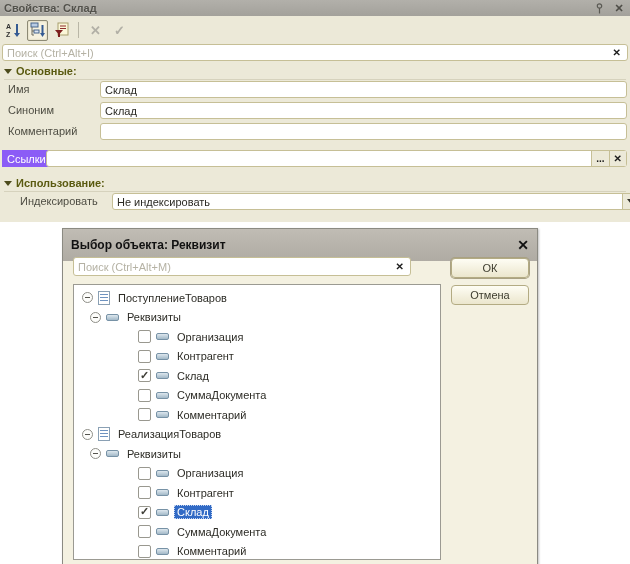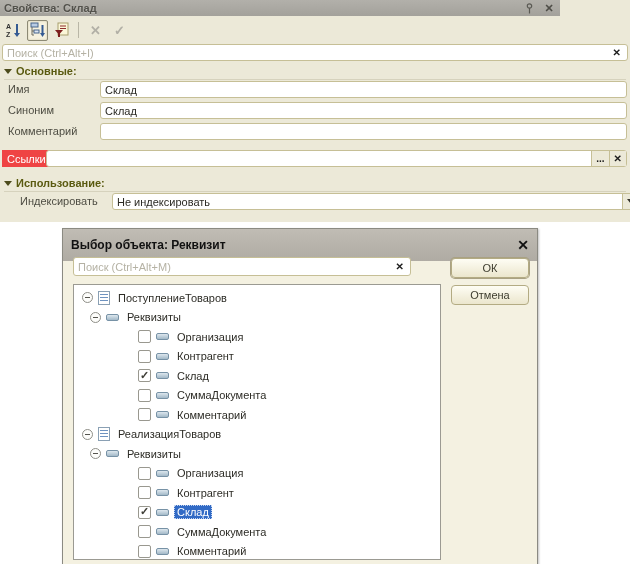--- a/index.html
+++ b/index.html
@@ -2,21 +2,21 @@
 <html><head>
 <meta charset="utf-8">
 <style>
   * { margin:0; padding:0; box-sizing:border-box; }
   html,body { width:630px; height:564px; overflow:hidden; background:#ffffff;
               font-family:"Liberation Sans", sans-serif; }
   .stage { position:relative; width:630px; height:564px; }
 
   
   .panel { position:absolute; left:0; top:0; width:630px; height:222px; background:#ece9d8; }
-  .titlebar { position:absolute; left:0; top:0; width:560px; height:16px;
+  .titlebar { position:absolute; left:0; top:0; width:630px; height:16px;
               background:linear-gradient(#b2b0aa,#a3a19b); display:flex; align-items:center; padding:0 4px; }
   .titlebar .ttext { font-size:11px; font-weight:bold; color:#52514b; flex:1;
                      text-shadow:0 1px 0 rgba(255,255,255,0.25); }
   .tbtn { width:14px; height:12px; display:flex; align-items:center; justify-content:center;
           color:#4f4e48; font-size:11px; font-weight:bold; cursor:default; }
   .pinicon { margin-right:6px; }
 
   .toolbar { position:absolute; left:3px; top:19px; height:22px; display:flex; align-items:center; gap:3px; }
   .tool { width:21px; height:21px; display:flex; align-items:center; justify-content:center;
           border:1px solid transparent; border-radius:2px; }
@@ -37,21 +37,21 @@
   .tri { width:0; height:0; border-left:4px solid transparent; border-right:4px solid transparent;
          border-top:5px solid #4c4b1c; }
   .sec1 { top:65px; } .sec2 { top:177px; }
 
   .prow { position:absolute; left:0; width:630px; height:17px; }
   .plabel { position:absolute; left:8px; top:2px; font-size:11px; color:#4e4d43; }
   .pfield { position:absolute; left:100px; right:3px; height:17px; }
   .row-name { top:81px; } .row-syn { top:102px; } .row-comm { top:123px; }
 
   .links-row { top:150px; }
-  .links-label { position:absolute; left:2px; top:0px; height:17px; background:#ef4444; color:#ffffff;
+  .links-label { position:absolute; left:2px; top:0px; height:17px; background:#8b5cf6; color:#ffffff;
                  font-size:11px; display:flex; align-items:center; padding:0 5px; }
   .links-field { position:absolute; left:46px; right:3px; height:17px; padding-right:0; }
   .mini-btn { height:15px; display:flex; align-items:center; justify-content:center;
               font-size:10px; font-weight:bold; color:#1c1c1c; padding:0 4px;
               background:#ece9d8; border-left:1px solid #c6bf96; }
 
   .row-index { top:193px;margin-left:12px; }
   .combo-arrow { position:absolute; right:0; top:0; width:16px; height:15px; background:#ece9d8;
                  border-left:1px solid #c6bf96; border-radius:0 2px 2px 0;
                  display:flex; align-items:center; justify-content:center; }

